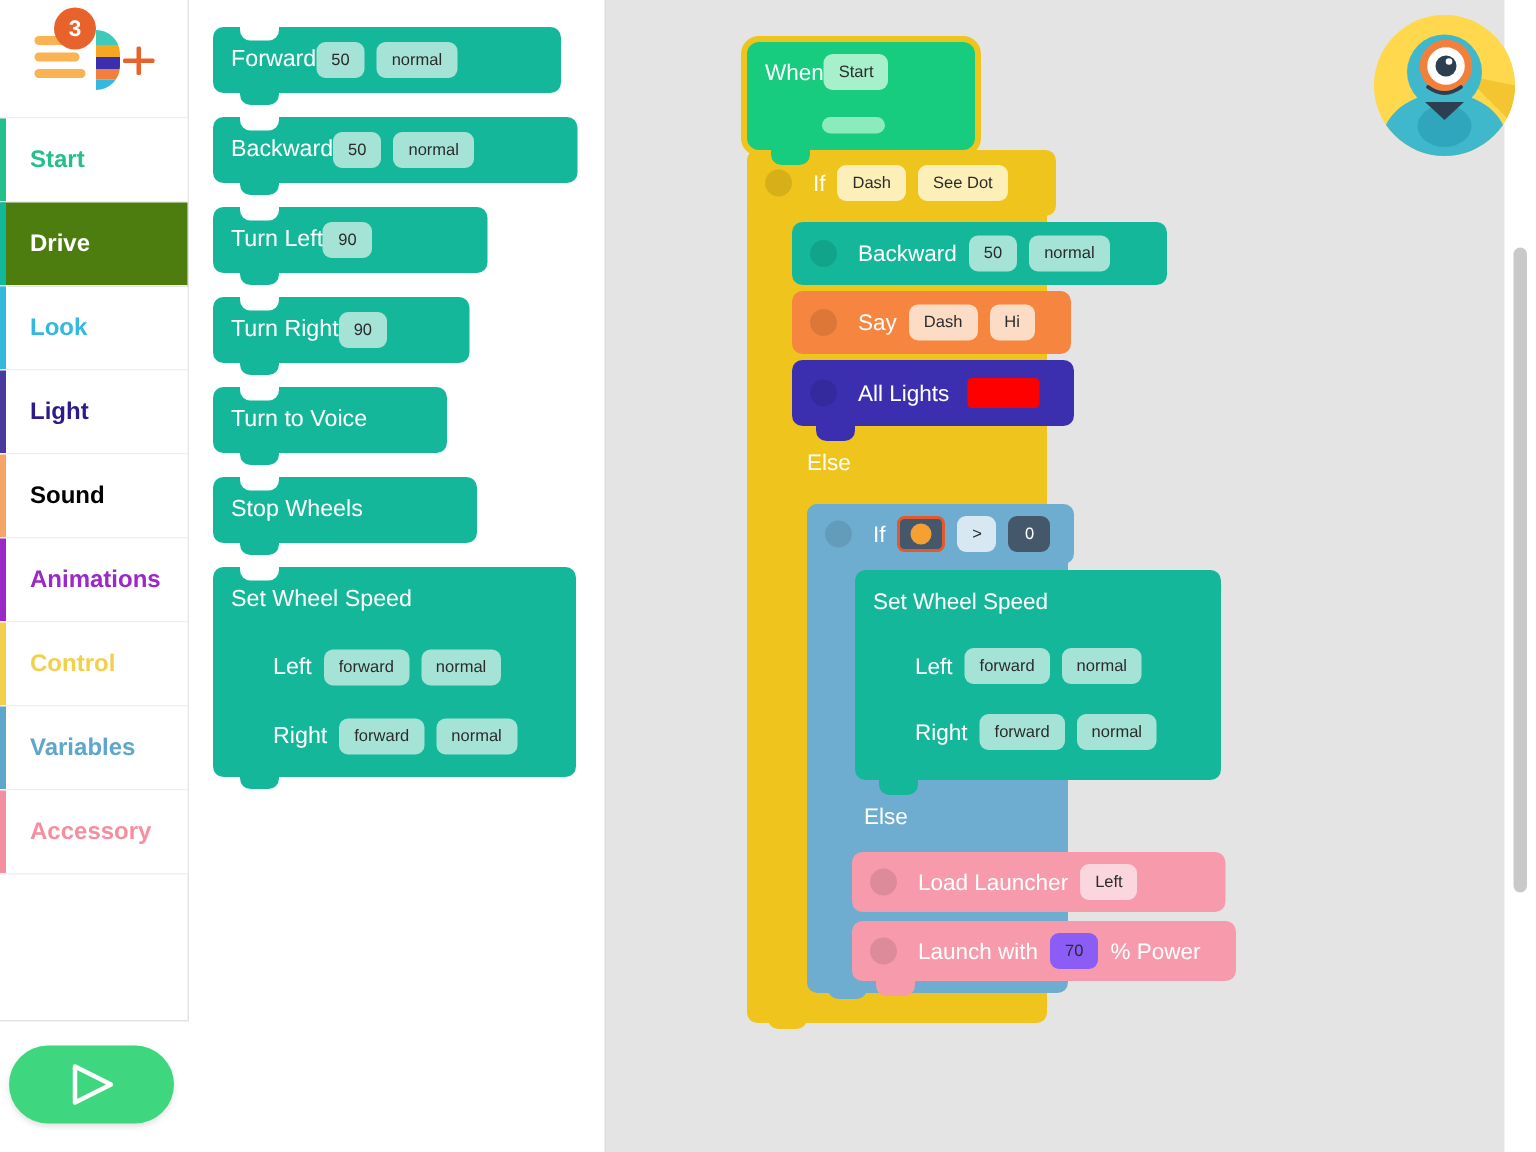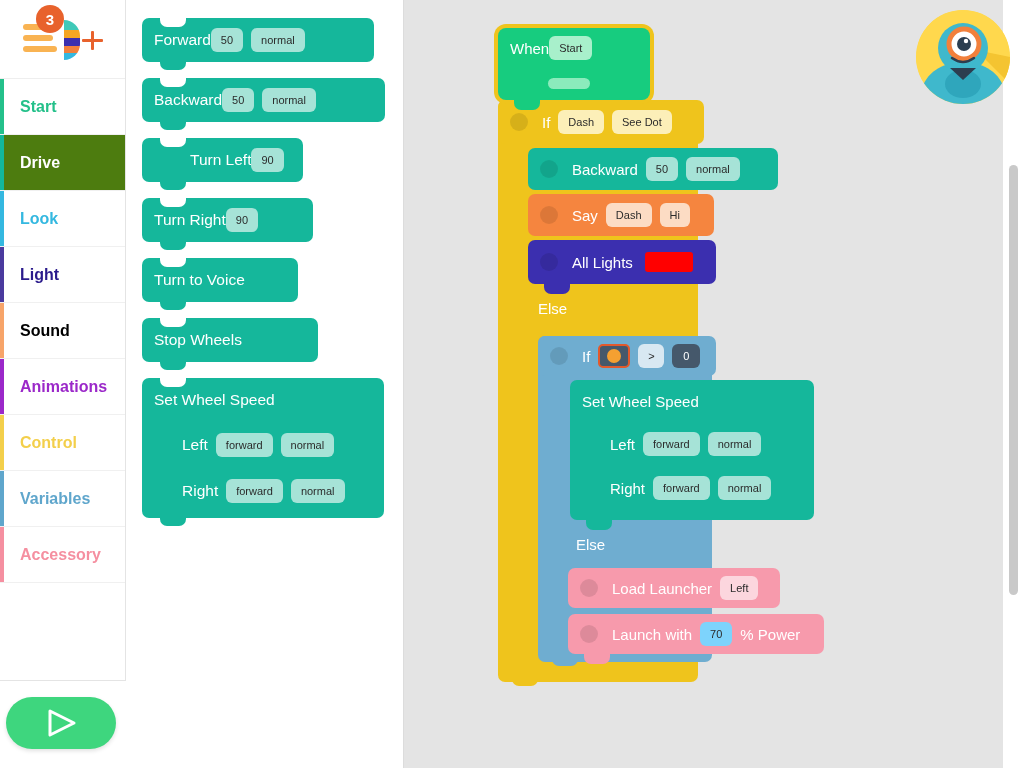--- a/index.html
+++ b/index.html
@@ -260,21 +260,21 @@
         <div class="pal-blk" style="left: 16px; top: 78px; width: 243px; height: 44px;">
           <span class="pal-notch-top"></span>
           <span class="pal-notch-bot"></span>
           <div class="pal-row">
             <span class="knob"></span>
             <span class="lbl">Backward</span>
             <span class="pill" style="background: rgb(166, 227, 215);">50</span>
             <span class="pill" style="background: rgb(166, 227, 215);">normal</span>
           </div>
         </div>
-        <div class="pal-blk" style="left: 16px; top: 138px; width: 161px; height: 44px; padding-left: 36px;">
+        <div class="pal-blk" style="left: 16px; top: 138px; width: 183px; height: 44px;">
           <span class="pal-notch-top"></span>
           <span class="pal-notch-bot"></span>
           <div class="pal-row">
             <span class="knob"></span>
             <span class="lbl">Turn Left</span>
             <span class="pill" style="background: rgb(166, 227, 215);">90</span>
           </div>
         </div>
         <div class="pal-blk" style="left: 16px; top: 198px; width: 171px; height: 44px;">
           <span class="pal-notch-top"></span>
@@ -407,30 +407,30 @@
           <span style="color:#fff;font-size:15px;margin-right:8px;">Right</span>
           <span class="pill" style="background:#A6E3D7;">forward</span>
           <span class="pill" style="background:#A6E3D7;">normal</span>
         </div>
       </div>
       <div style="position:absolute; left:182px; top:520px; width:26px; height:10px;
                   border-radius:0 0 7px 7px; background:#15B79B;"></div>
 
       <div style="position:absolute; left:172px; top:536px; font-size:15px; color:#ffffff;">Else</div>
 
-      <div class="blk" style="left:164px; top:568px; width:212px; height:40px; background:#F79AAC;">
+      <div class="blk" style="left:164px; top:568px; width:249px; height:40px; background:#F79AAC;">
         <span class="knob"></span>
         <span class="lbl">Load Launcher</span>
         <span class="pill" style="background:#FCD6DE;">Left</span>
       </div>
 
       <div class="blk" style="left:164px; top:614px; width:256px; height:40px; background:#F79AAC;">
         <span class="knob"></span>
         <span class="lbl">Launch with</span>
-        <span class="pill" style="background:#7dd3fc;">70</span>
+        <span class="pill" style="background:#8b5cf6;">70</span>
         <span class="lbl">% Power</span>
       </div>
       <div style="position:absolute; left:180px; top:654px; width:26px; height:10px;
                   border-radius:0 0 7px 7px; background:#F79AAC;"></div>
 
     </div>
   </div>
 
   <div class="vscroll-track"></div>
   <div class="vscroll"></div>

